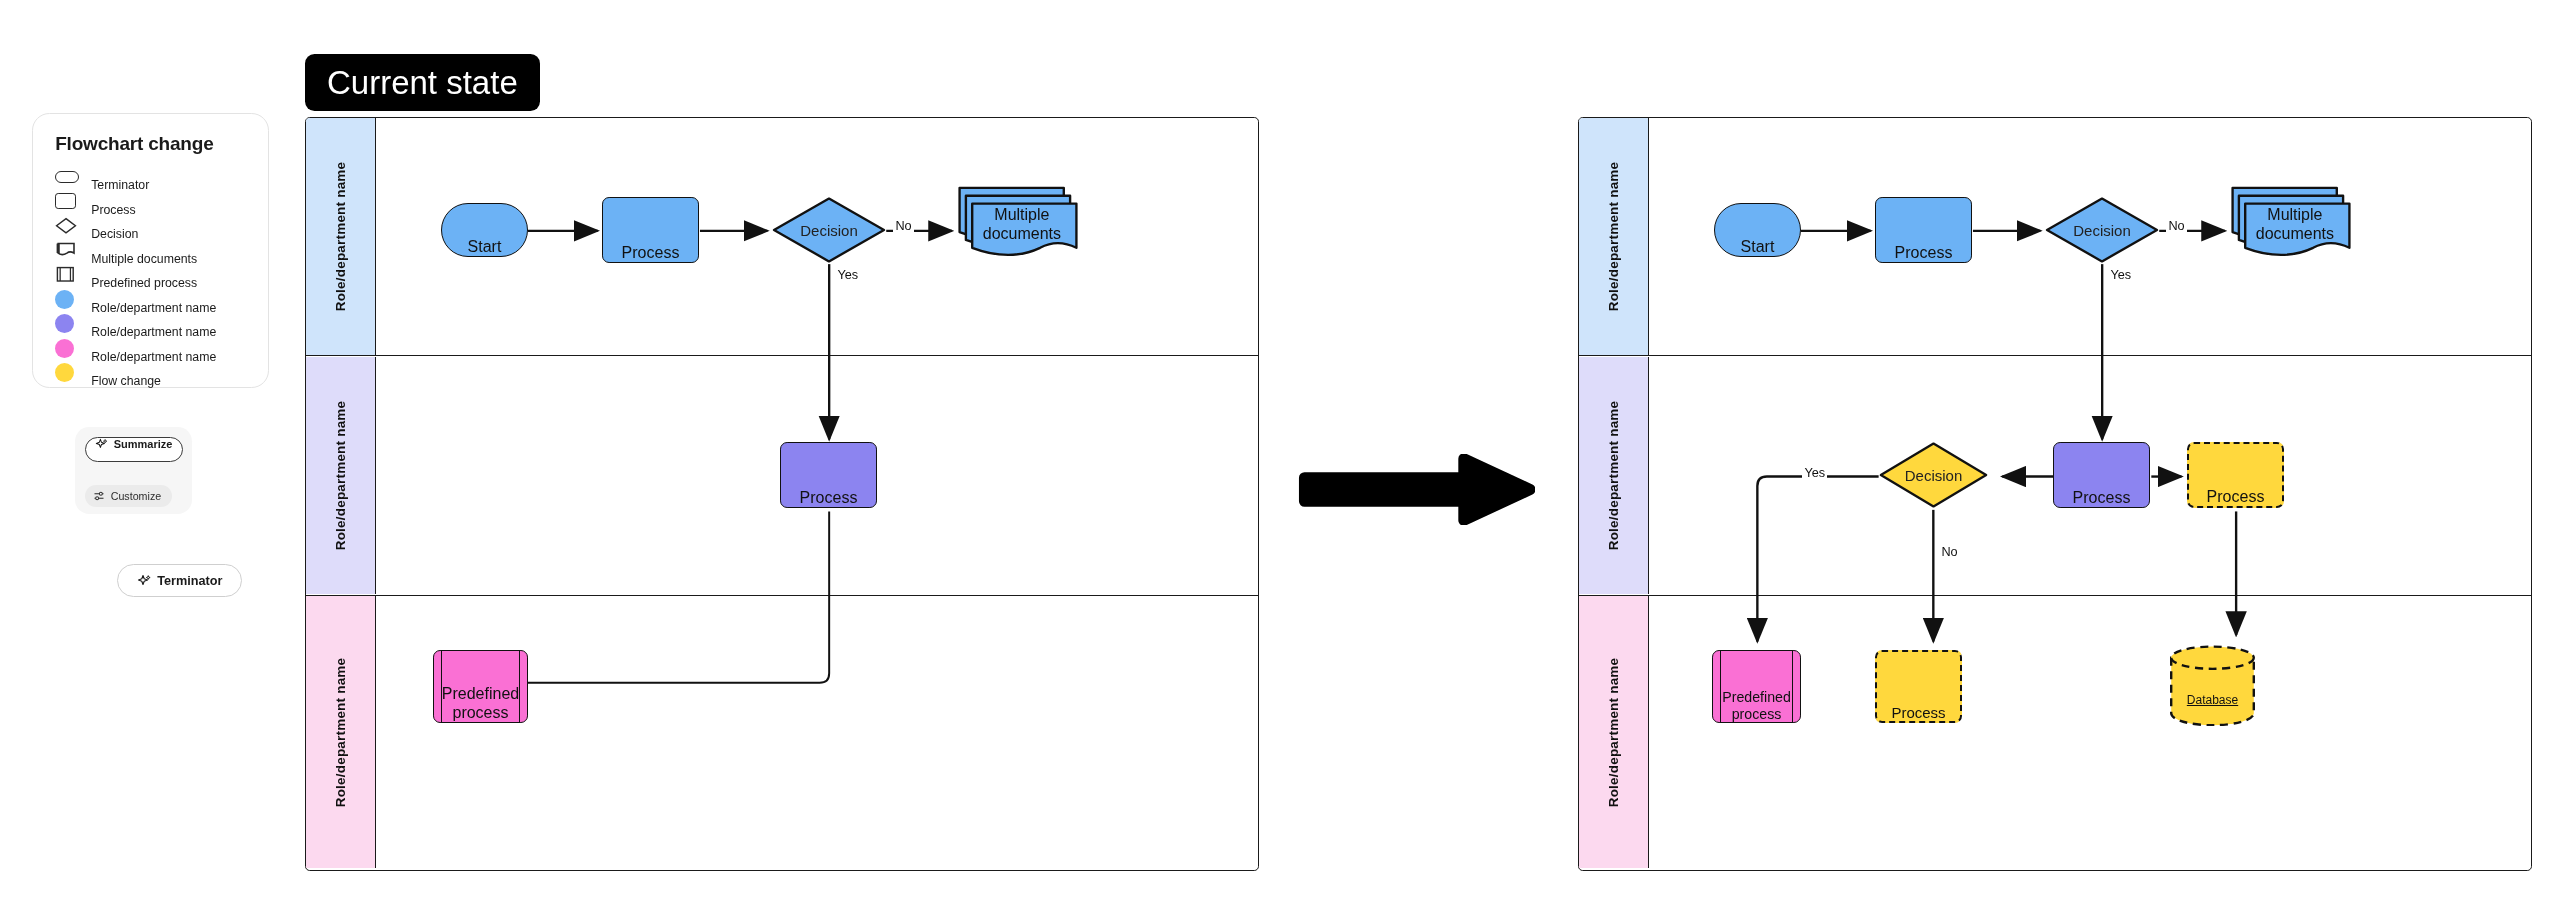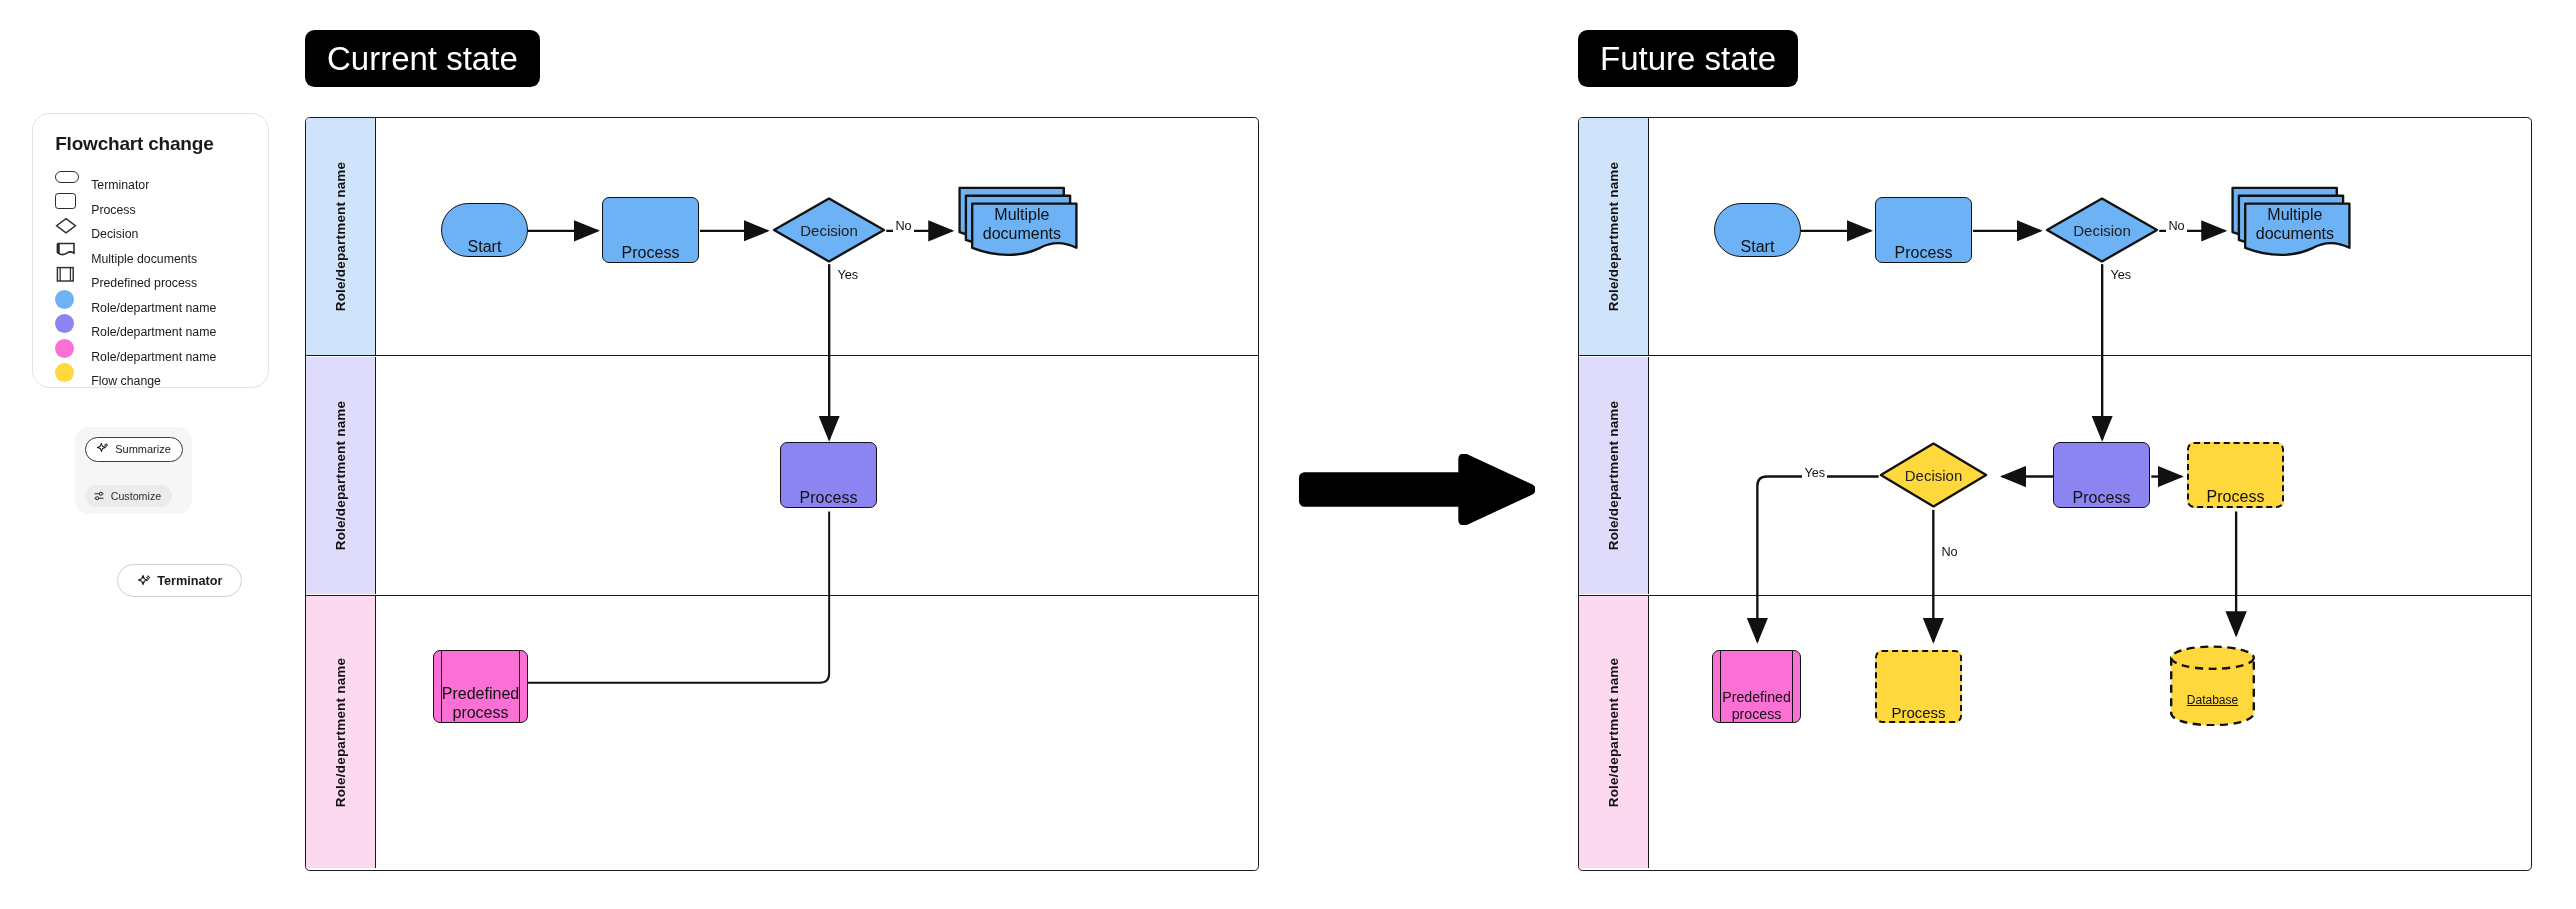--- a/index.html
+++ b/index.html
@@ -29,42 +29,42 @@
   .ico-dot{width:19px;height:19px;border-radius:50%;}
 
   
   .ai-card{
     position:absolute;left:75px;top:427px;width:117px;height:87px;
     background:#f6f6f6;border-radius:14.2px;box-sizing:border-box;
     padding:9.5px 9.5px;
   }
   .btn-summarize{
     width:98px;height:25px;background:#ffffff;border:0.8px solid #3c3c3c;
-    border-radius:13.5px;display:flex;align-items:center;justify-content:center;
-    gap:5.5px;box-sizing:border-box;font-size:11px;font-weight:normal;color:#1a1a1a;
+    border-radius:13.5px;display:flex;justify-content:center;
+    gap:5.5px;box-sizing:border-box;font-size:11px;font-weight:bold;color:#1a1a1a;
   }
   .btn-customize{
     margin-top:23px;width:87px;height:22px;background:#ebebeb;border-radius:12px;
     display:flex;align-items:center;gap:5.5px;box-sizing:border-box;padding-left:8.7px;
     font-size:10.7px;color:#2e2e2e;
   }
   .btn-brainstorm{
     position:absolute;left:117px;top:564px;width:125px;height:33px;background:#ffffff;
     border:0.8px solid #cfcfcf;border-radius:17.4px;display:flex;align-items:center;
     justify-content:center;gap:7.1px;box-sizing:border-box;
     font-size:12.7px;font-weight:bold;color:#1a1a1a;
   }
   .spark{display:inline-block;width:13.5px;height:13.5px;flex:0 0 13.5px;}
   .sliders{display:inline-block;width:12px;height:12px;flex:0 0 12px;}
 
   
   .title-pill{
     position:absolute;background:#000000;border-radius:9.5px;color:#ffffff;
     font-size:33px;line-height:1;display:flex;align-items:center;padding:0 22px;
-    height:57px;box-sizing:border-box;white-space:nowrap;
+    height:57px;box-sizing:border-box;white-space:nowrap;margin-top:24px;
   }
   #title-current{left:305px;top:30px;}
   #title-future{left:1578px;top:30px;}
 
   
   .swim{
     position:absolute;background:#ffffff;border:1.6px solid #1a1a1a;border-radius:4.7px;
     box-sizing:border-box;overflow:hidden;
   }
   #swim-current{left:305px;top:117px;width:954px;height:754px;}
@@ -231,21 +231,20 @@
     <span class="spark">
       <svg width="15" height="15" viewBox="0 0 20 20">
           <path d="M8 2 L9.6 6.4 L14 8 L9.6 9.6 L8 14 L6.4 9.6 L2 8 L6.4 6.4 Z" fill="none" stroke="#1a1a1a" stroke-width="1.5" stroke-linejoin="round"></path>
           <path d="M15 2.2 L15.7 4 L17.5 4.7 L15.7 5.4 L15 7.2 L14.3 5.4 L12.5 4.7 L14.3 4 Z" fill="none" stroke="#1a1a1a" stroke-width="1.2" stroke-linejoin="round"></path>
         </svg>
     </span>
     <span>Terminator</span>
   </div>
 
   <div class="title-pill" id="title-current">Current state</div>
-  <div class="title-pill" id="title-future">Future state</div>
 
   <div class="swim" id="swim-current">
 
     <div class="lane" style="top:0;height:237px;">
       <div class="lane-hdr" style="background:#cfe4fb">
         <span>Role/department name</span>
       </div>
       <div class="lane-body">
         <div class="shape sh-term" style="left:65px;top:85px;width:87px;height:54px;background:#6cb2f5;">
           <span>Start</span>

